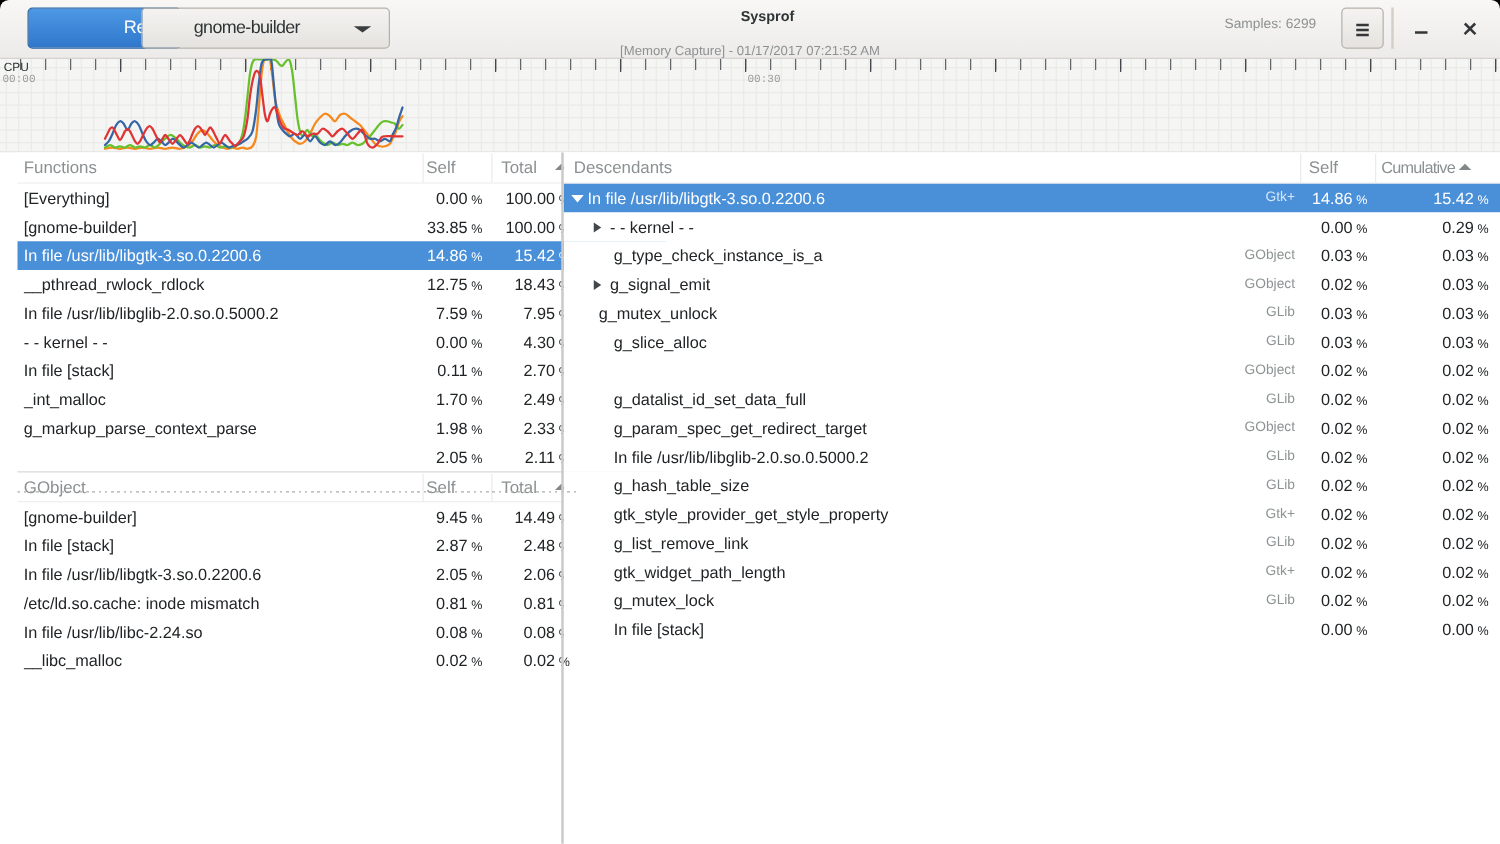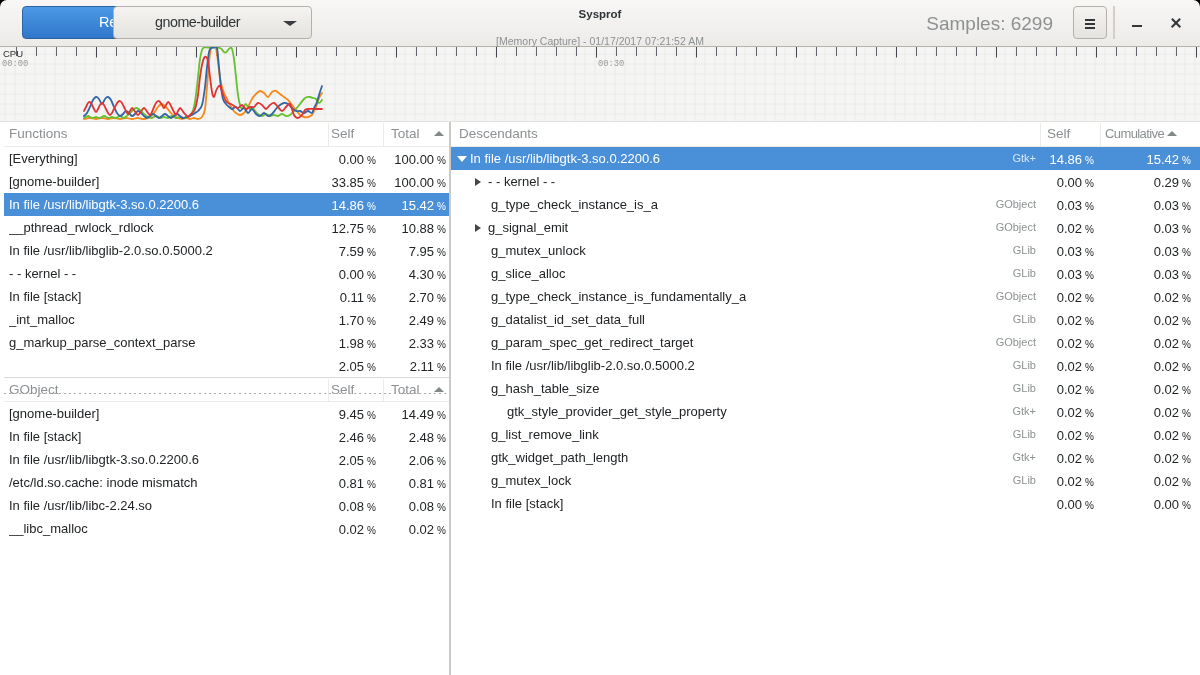--- a/index.html
+++ b/index.html
@@ -9,41 +9,41 @@
   border-radius:7px 7px 0 0;
   background:linear-gradient(#f8f7f6,#ecebe9); border-bottom:1px solid #b6b2ac; }
 #rec { position:absolute; left:22px; top:6px; width:123px; height:33px;
   background:linear-gradient(#4d99e5,#3077cb); border:1px solid #2863a5; border-radius:4px;
   color:#fff; font-size:14.5px; letter-spacing:-0.3px; text-align:right; line-height:31px; }
 #combo { position:absolute; left:113px; top:6px; width:199px; height:33px;
   background:linear-gradient(#f4f3f1,#e5e3df); border:1px solid #b5b1aa; border-radius:4px;
   color:#2e3436; font-size:14.3px; letter-spacing:-0.5px; text-align:center; line-height:31px; padding-right:30px; }
 #combo .arr { position:absolute; right:14px; top:14px; width:0; height:0;
   border-left:7px solid transparent; border-right:7px solid transparent; border-top:5.5px solid #3b3e41; }
-#title { position:absolute; left:400px; top:9px; width:400px; text-align:center;
+#title { position:absolute; left:414px; top:9px; width:400px; text-align:center;
   font-size:11.5px; line-height:11px; font-weight:bold; color:#2e3436; }
 #subtitle { position:absolute; left:330px; top:24px; width:540px; text-align:center;
   font-size:10.5px; line-height:12px; color:#8e9192;margin-top:11px; }
-#samples { position:absolute; right:147px; top:13px; font-size:19px; color:#8e9192; }
+#samples { position:absolute; right:147px; top:13px; font-size:11px; color:#8e9192; }
 #menubtn { position:absolute; left:1073px; top:6px; width:34px; height:33px;
   background:linear-gradient(#f4f3f1,#e5e3df); border:1px solid #b5b1aa; border-radius:4px; }
 #menubtn .b { position:absolute; left:11px; width:10px; height:2px; background:#33373a; }
 #tbsep { position:absolute; left:1113px; top:6px; width:1.5px; height:33px; background:#d2cfc9; }
 #minbtn { position:absolute; left:1132px; top:24.5px; width:9.5px; height:2.4px; background:#33373a; }
 #closebtn { position:absolute; left:1171px; top:18px; width:10px; height:10px; }
 #closebtn:before, #closebtn:after { content:""; position:absolute; left:-1px; top:3.9px;
   width:12px; height:2.3px; background:#33373a; }
 #closebtn:before { transform:rotate(45deg); }
 #closebtn:after { transform:rotate(-45deg); }
 #chart { position:absolute; left:0; top:47px; }
 #chartline { position:absolute; left:0; top:121px; width:1200px; height:1px; background:#e3e1de; }
 #panes { position:absolute; left:0; top:122px; width:1200px; height:553px; background:#fff; }
 #vsep { position:absolute; z-index:5; left:449px; top:0; width:2px; height:553px; background:#cccac7; }
 .pane { position:absolute; top:0; }
-#lpane { left:4px; width:519px; }
+#lpane { left:14px; width:519px; }
 #rpane { left:451px; width:749px; }
 .hdr { position:relative; height:25px; border-bottom:1px solid #ebebea; background:#fff;
   color:#8b9092; font-size:13.5px; }
 .hdr .ht { position:absolute; top:4px; }
 .hsep { position:absolute; top:1px; height:23px; width:1px; background:#ebebea; }
 .sort { position:absolute; width:0; height:0; border-left:5.5px solid transparent;
   border-right:5.5px solid transparent; border-bottom:5.5px solid #82878a; }
 .row { position:relative; height:23px; background:#fff; color:#212527; }
 .row.sel { background:#4a90d9; color:#fff; }
 .row.sel .n, .row.sel .pc { color:#fff; }
@@ -124,21 +124,21 @@
           <div class="c-total"><span class="n">100.00</span><span class="pc">%</span></div>
         </div>
 <div class="row sel">
           <div class="c-name">In file /usr/lib/libgtk-3.so.0.2200.6</div>
           <div class="c-self"><span class="n">14.86</span><span class="pc">%</span></div>
           <div class="c-total"><span class="n">15.42</span><span class="pc">%</span></div>
         </div>
 <div class="row">
           <div class="c-name">__pthread_rwlock_rdlock</div>
           <div class="c-self"><span class="n">12.75</span><span class="pc">%</span></div>
-          <div class="c-total"><span class="n">10.88</span><span class="pc">%</span></div>
+          <div class="c-total"><span class="n">18.43</span><span class="pc">%</span></div>
         </div>
 <div class="row">
           <div class="c-name">In file /usr/lib/libglib-2.0.so.0.5000.2</div>
           <div class="c-self"><span class="n">7.59</span><span class="pc">%</span></div>
           <div class="c-total"><span class="n">7.95</span><span class="pc">%</span></div>
         </div>
 <div class="row">
           <div class="c-name">- - kernel - -</div>
           <div class="c-self"><span class="n">0.00</span><span class="pc">%</span></div>
           <div class="c-total"><span class="n">4.30</span><span class="pc">%</span></div>
@@ -171,21 +171,21 @@
           <span class="hsep" style="left:379px"></span>
     <span class="sort" style="left:430px; top:9px"></span>
         </div>
   <div class="row">
           <div class="c-name">[gnome-builder]</div>
           <div class="c-self"><span class="n">9.45</span><span class="pc">%</span></div>
           <div class="c-total"><span class="n">14.49</span><span class="pc">%</span></div>
         </div>
 <div class="row">
           <div class="c-name">In file [stack]</div>
-          <div class="c-self"><span class="n">2.46</span><span class="pc">%</span></div>
+          <div class="c-self"><span class="n">2.87</span><span class="pc">%</span></div>
           <div class="c-total"><span class="n">2.48</span><span class="pc">%</span></div>
         </div>
 <div class="row">
           <div class="c-name">In file /usr/lib/libgtk-3.so.0.2200.6</div>
           <div class="c-self"><span class="n">2.05</span><span class="pc">%</span></div>
           <div class="c-total"><span class="n">2.06</span><span class="pc">%</span></div>
         </div>
 <div class="row">
           <div class="c-name">/etc/ld.so.cache: inode mismatch</div>
           <div class="c-self"><span class="n">0.81</span><span class="pc">%</span></div>
@@ -228,33 +228,32 @@
           <div class="d-self"><span class="n">0.03</span><span class="pc">%</span></div>
           <div class="d-cum"><span class="n">0.03</span><span class="pc">%</span></div>
         </div>
 <div class="row">
           <div class="d-name" style="padding-left:24px"><span class="tri-right"></span><span class="fn">g_signal_emit</span></div>
           <span class="lib">GObject</span>
           <div class="d-self"><span class="n">0.02</span><span class="pc">%</span></div>
           <div class="d-cum"><span class="n">0.03</span><span class="pc">%</span></div>
         </div>
 <div class="row">
-          <div class="d-name" style="padding-left:24px"><span class="tri-none"></span><span class="fn">g_mutex_unlock</span></div>
+          <div class="d-name" style="padding-left:12px"><span class="tri-none"></span><span class="fn">g_mutex_unlock</span></div>
           <span class="lib">GLib</span>
           <div class="d-self"><span class="n">0.03</span><span class="pc">%</span></div>
           <div class="d-cum"><span class="n">0.03</span><span class="pc">%</span></div>
         </div>
 <div class="row">
           <div class="d-name" style="padding-left:24px"><span class="tri-none"></span><span class="fn">g_slice_alloc</span></div>
           <span class="lib">GLib</span>
           <div class="d-self"><span class="n">0.03</span><span class="pc">%</span></div>
           <div class="d-cum"><span class="n">0.03</span><span class="pc">%</span></div>
         </div>
 <div class="row">
-          <div class="d-name" style="padding-left:24px"><span class="tri-none"></span><span class="fn">g_type_check_instance_is_fundamentally_a</span></div>
           <span class="lib">GObject</span>
           <div class="d-self"><span class="n">0.02</span><span class="pc">%</span></div>
           <div class="d-cum"><span class="n">0.02</span><span class="pc">%</span></div>
         </div>
 <div class="row">
           <div class="d-name" style="padding-left:24px"><span class="tri-none"></span><span class="fn">g_datalist_id_set_data_full</span></div>
           <span class="lib">GLib</span>
           <div class="d-self"><span class="n">0.02</span><span class="pc">%</span></div>
           <div class="d-cum"><span class="n">0.02</span><span class="pc">%</span></div>
         </div>
@@ -270,21 +269,21 @@
           <div class="d-self"><span class="n">0.02</span><span class="pc">%</span></div>
           <div class="d-cum"><span class="n">0.02</span><span class="pc">%</span></div>
         </div>
 <div class="row">
           <div class="d-name" style="padding-left:24px"><span class="tri-none"></span><span class="fn">g_hash_table_size</span></div>
           <span class="lib">GLib</span>
           <div class="d-self"><span class="n">0.02</span><span class="pc">%</span></div>
           <div class="d-cum"><span class="n">0.02</span><span class="pc">%</span></div>
         </div>
 <div class="row">
-          <div class="d-name" style="padding-left:40px"><span class="tri-none"></span><span class="fn">gtk_style_provider_get_style_property</span></div>
+          <div class="d-name" style="padding-left:24px"><span class="tri-none"></span><span class="fn">gtk_style_provider_get_style_property</span></div>
           <span class="lib">Gtk+</span>
           <div class="d-self"><span class="n">0.02</span><span class="pc">%</span></div>
           <div class="d-cum"><span class="n">0.02</span><span class="pc">%</span></div>
         </div>
 <div class="row">
           <div class="d-name" style="padding-left:24px"><span class="tri-none"></span><span class="fn">g_list_remove_link</span></div>
           <span class="lib">GLib</span>
           <div class="d-self"><span class="n">0.02</span><span class="pc">%</span></div>
           <div class="d-cum"><span class="n">0.02</span><span class="pc">%</span></div>
         </div>

